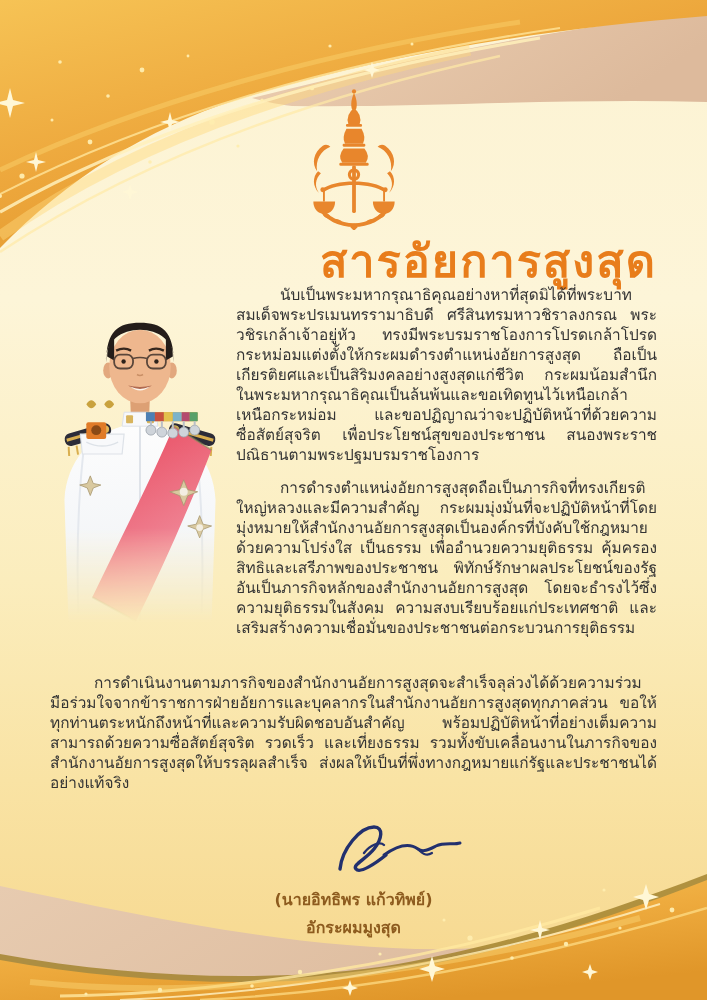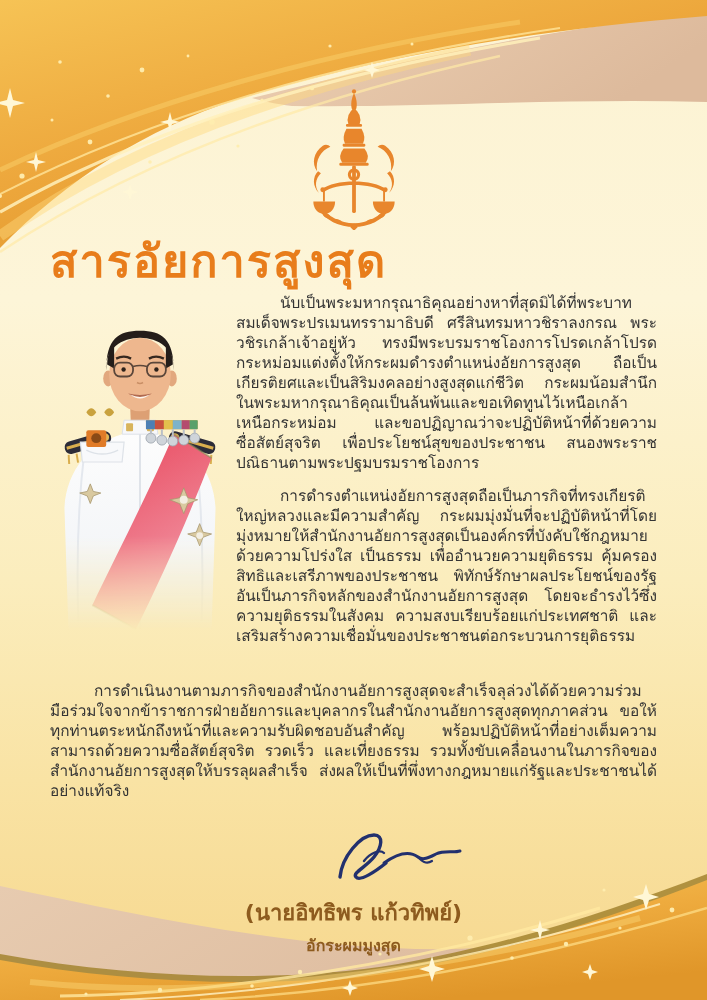--- a/index.html
+++ b/index.html
@@ -7,35 +7,35 @@
   .page{
     position:relative;width:707px;height:1000px;overflow:hidden;
     background:linear-gradient(180deg,#fcf3d3 0%,#fdf5d8 30%,#fbedbd 58%,#f9e3a4 78%,#f6d78d 100%);
   }
   .deco{position:absolute;left:0;pointer-events:none;}
   .deco.top{top:0;}
   .deco.bottom{bottom:0;}
   .content{position:relative;z-index:5;padding:0 50px;}
   .emblem-wrap{text-align:center;margin:0;padding-top:88px;}
   .doc-title{
-    text-align:left;color:#e87d1b;font-weight:bold;font-size:45px;
-    letter-spacing:2px;margin:4px 0 8px 0;line-height:1.05;
+    text-align:right;color:#e87d1b;font-weight:bold;font-size:45px;
+    letter-spacing:2px;margin:4px 0 0 0;line-height:1.05;
     text-shadow:0 1px 0 rgba(255,255,255,.35);
   }
   .body-row{display:flex;gap:6px;align-items:flex-start;}
   .photo{width:180px;height:338px;flex:none;}
   .texts{flex:1;min-width:0;}
   p.para{
     margin:0 0 13px 0;color:#343434;font-size:15.4px;line-height:20px;
     text-align:justify;text-indent:44px;text-justify:inter-word;
   }
   p.para.full{margin-top:22px;}
   .sig-block{text-align:center;margin-top:26px;}
   .sig-svg{display:inline-block;transform:translateX(42px);}
-  .sig-name{color:#8d5b1e;font-size:22px;font-weight:bold;margin-top:2px;}
+  .sig-name{color:#8d5b1e;font-size:16px;font-weight:bold;margin-top:2px;}
   .sig-role{color:#8d5b1e;font-size:16px;font-weight:bold;margin-top:3px;}
 </style>
 </head>
 <body>
 
 <div class="page">
 
   <svg class="deco top" width="707" height="268" viewBox="0 0 707 268">
     <defs>
       <linearGradient id="gt" x1="0" y1="0" x2="0.7" y2="1">

